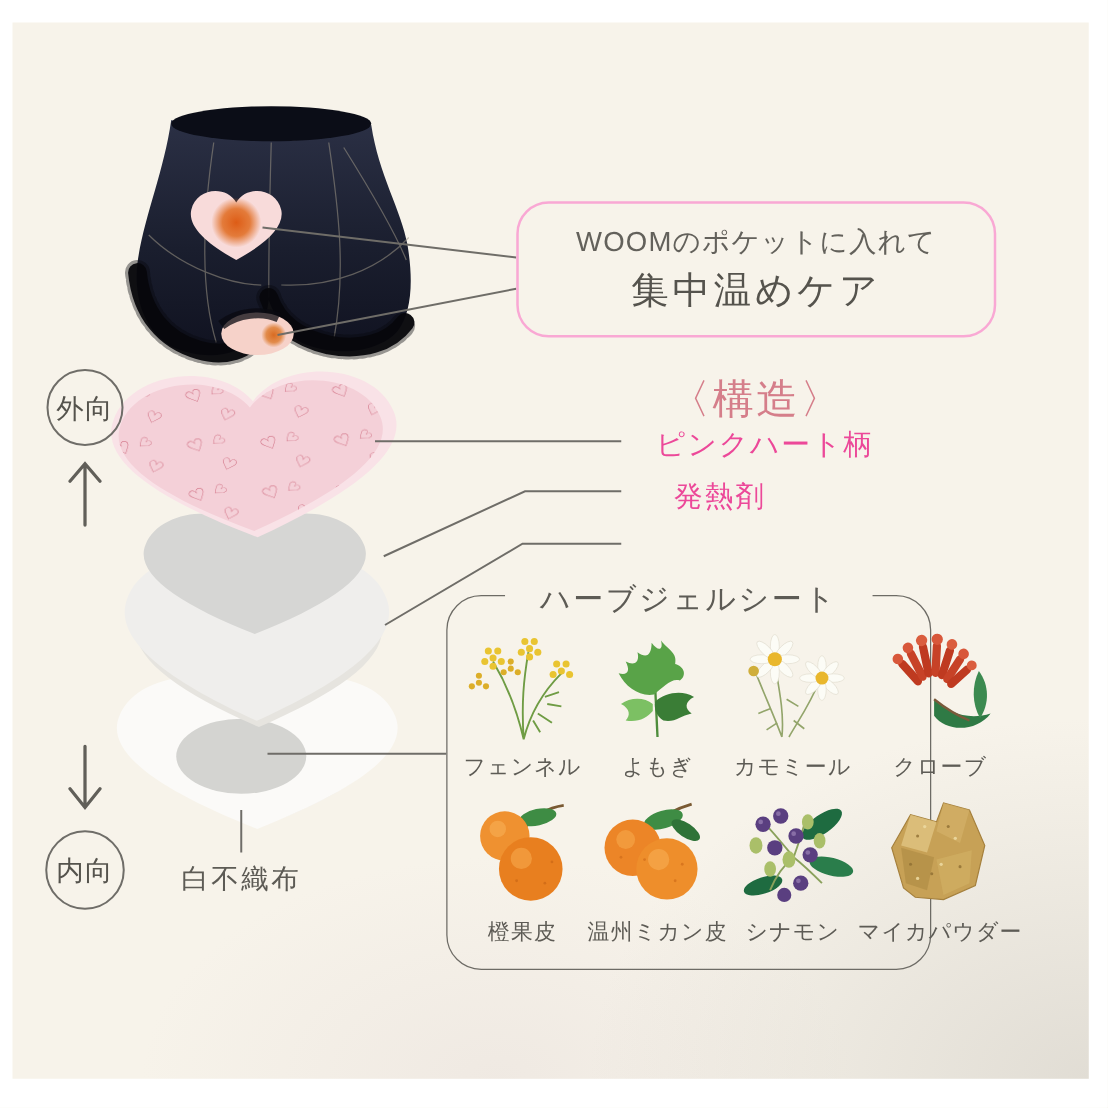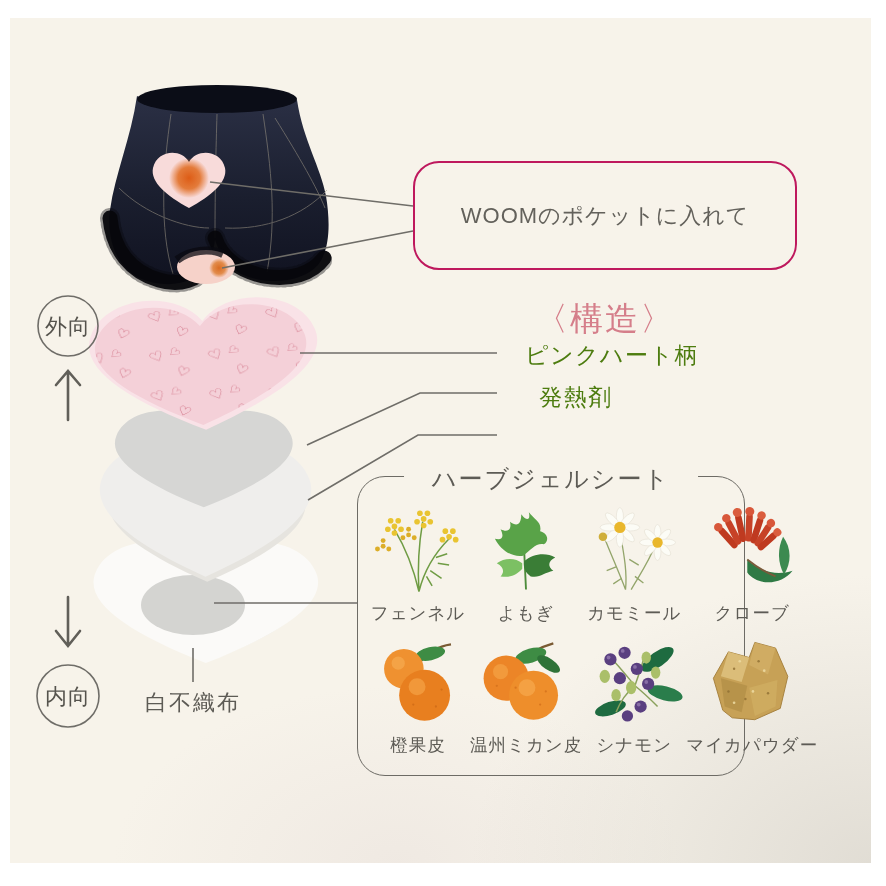--- a/index.html
+++ b/index.html
@@ -8,27 +8,27 @@
   .panel{position:absolute;left:10px;top:18px;width:861px;height:845px;
          background:
            radial-gradient(75% 55% at 100% 100%, rgba(198,194,186,.45), rgba(198,194,186,0) 62%),
            radial-gradient(55% 35% at 45% 100%, rgba(233,225,220,.55), rgba(233,225,220,0) 60%),
            #f7f3ea;}
   .art{position:absolute;left:0;top:0;width:886px;height:886px;}
   .abs{position:absolute;}
   .ctr{transform:translateX(-50%);white-space:nowrap;}
 
   .callout{position:absolute;left:413px;top:161px;width:380px;height:105px;
-           border:2px solid #be185d;border-radius:26px;background:transparent;
+           border:2px solid #f9a8d4;border-radius:26px;background:transparent;
            display:flex;flex-direction:column;align-items:center;justify-content:center;gap:3px;}
   .callout .l1{font-size:22px;letter-spacing:1px;color:#63615b;}
   .callout .l2{font-size:30px;letter-spacing:3px;color:#55534d;}
 
   .s-heading{left:605px;top:297px;font-size:33px;letter-spacing:2px;}
-  .layer-label{font-size:23px;letter-spacing:1.5px;color:#4d7c0f;text-align:right;}
+  .layer-label{font-size:23px;letter-spacing:1.5px;color:#ec4899;text-align:right;}
   .nonwoven-label{left:193px;top:688px;font-size:22px;letter-spacing:2px;}
 
   .herb-box{position:absolute;left:357px;top:476px;width:388px;height:300px;
             border:1.8px solid #6d6b65;border-radius:28px;box-sizing:border-box;
             padding:24px 8px 24px 8px;}
   .herb-title{position:absolute;top:-14px;left:50%;transform:translateX(-50%);
               background:#f7f3ea;padding:0 28px;font-size:24px;letter-spacing:2px;
               white-space:nowrap;color:#5d5b55;}
   .herb-grid{display:grid;grid-template-columns:repeat(4,1fr);row-gap:8px;}
   .herb-cell{display:flex;flex-direction:column;align-items:center;}
@@ -129,20 +129,21 @@
     <g>
       <circle cx="68" cy="326" r="30" fill="none" stroke="#6f6d68" stroke-width="1.6"></circle>
       <text x="68" y="334" text-anchor="middle" font-size="22" letter-spacing="1" fill="#55534d">外向</text>
       <circle cx="68" cy="696" r="31" fill="none" stroke="#6f6d68" stroke-width="1.6"></circle>
       <text x="68" y="704" text-anchor="middle" font-size="22" letter-spacing="1" fill="#55534d">内向</text>
     </g>
   </svg>
 
   <div class="callout">
     <div class="l1">WOOMのポケットに入れて</div>
+    <div class="l2">集中温めケア</div>
   </div>
 
   <div class="abs ctr s-heading" style="left:605px;top:297px;color:#d57e8a;">〈構造〉</div>
 
   <div class="abs ctr layer-label" style="left:612px;top:340px;">ピンクハート柄</div>
   <div class="abs ctr layer-label" style="left:576px;top:382px;">発熱剤</div>
 
   <div class="abs ctr nonwoven-label">白不織布</div>
 
   <div class="herb-box">

